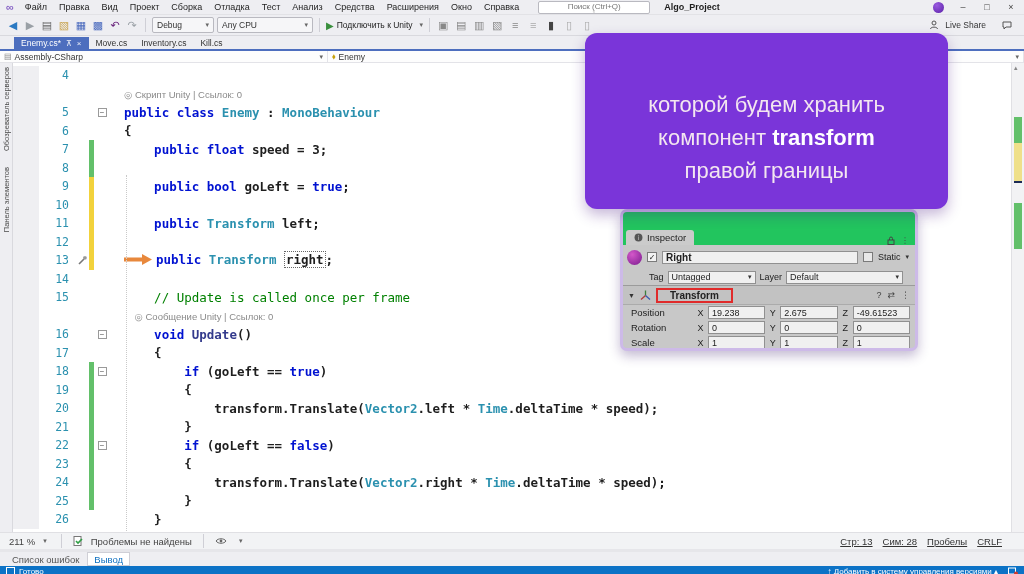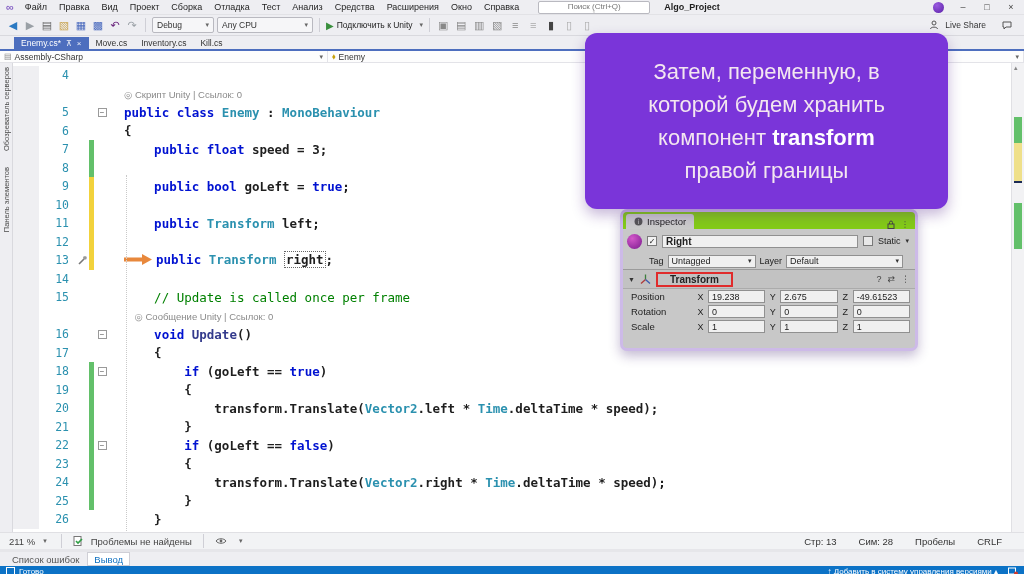--- a/index.html
+++ b/index.html
@@ -70,42 +70,42 @@
   .arrow-ic{display:inline-block;width:30px;vertical-align:middle;margin-right:2px;}
   .indent-guide{position:absolute;left:113px;top:112px;height:414px;border-left:1px dotted #C9C9C9;}
   .vscroll{width:12px;background:#F2F2F4;border-left:1px solid #E0E0E4;position:relative;}
   .vscroll .sb-top{position:absolute;top:1px;left:2px;font-size:7px;color:#888;}
   .sb-mark{position:absolute;left:2px;width:8px;}
 
   
   .editor-status{height:17px;background:#F2F3F5;border-top:1px solid #E0E0E4;display:flex;align-items:center;
                  font-size:9.5px;color:#444;padding:0 6px;box-sizing:border-box;gap:8px;text-align:center;}
   .es-zoom{display:flex;align-items:center;gap:4px;padding:0 3px;}
-  .es-right{margin-left:auto;display:flex;gap:22px;padding-right:16px;color:#333;}
+  .es-right{margin-left:auto;display:flex;gap:10px;padding-right:16px;color:#333;text-decoration:underline;}
   .splitter{height:3px;background:#E6E6EA;}
   .panel-tabs{height:14px;background:#EEEEF2;display:flex;align-items:center;gap:2px;padding-left:6px;font-size:9.5px;color:#555;}
   .panel-tab{padding:0 6px;height:12px;display:flex;align-items:center;}
   .panel-tab.active{background:#fff;border:1px solid #CFCFD6;color:#0E70C0;}
   .statusbar{height:10px;background:var(--status-bar);color:#fff;font-size:8px;display:flex;align-items:center;
              padding:0 6px;box-sizing:border-box;}
   .sb-ready{display:flex;align-items:center;gap:4px;}
   .sb-ico{width:7px;height:6px;border:1px solid #fff;display:inline-block;}
   .sb-right{margin-left:auto;display:flex;align-items:center;gap:10px;}
 
   
   .callout{position:absolute;left:585px;top:33px;width:363px;height:176px;background:var(--accent);border-radius:12px;
            display:flex;align-items:center;justify-content:center;text-align:center;padding:0 16px;box-sizing:border-box;
            box-shadow:0 6px 14px rgba(70,20,130,.30);z-index:30;}
   .callout-text{font-size:22px;line-height:1.5;color:#F3E6F0;font-weight:500;}
   .callout-text b{color:#FFFFFF;font-weight:800;}
 
   .inspector-frame{position:absolute;left:620px;top:209px;width:292px;height:136px;border:3px solid #CDBAE8;border-radius:7px;
                    background:#C8C8C8;box-shadow:0 5px 12px rgba(60,30,110,.30);z-index:20;overflow:hidden;
                    font-size:10px;color:#222;}
-  .insp-header{height:17px;background:#84cc16;display:flex;align-items:flex-end;}
+  .insp-header{height:33px;background:#22c55e;display:flex;align-items:flex-end;}
   .insp-tab{height:15px;background:#CBCBCB;border-radius:3px 3px 0 0;display:flex;align-items:center;gap:4px;padding:0 8px;margin-left:3px;font-size:9.5px;}
   .insp-hdr-icons{margin-left:auto;display:flex;align-items:center;gap:6px;padding-right:6px;color:#444;}
   .insp-name-row{height:22px;display:flex;align-items:center;gap:5px;padding:1px 6px 1px 4px;}
   .sphere{width:15px;height:15px;border-radius:50%;background:radial-gradient(circle at 35% 30%,#D357C9,#7A1B8E);}
   .cb{width:10px;height:10px;background:#F2F2F2;border:1px solid #7A7A7A;font-size:8px;line-height:9px;text-align:center;color:#222;box-sizing:border-box;}
   .insp-field{background:#F0F0F0;border:1px solid #909090;height:13px;display:flex;align-items:center;padding:0 3px;box-sizing:border-box;overflow:hidden;white-space:nowrap;}
   .name-field{flex:1;font-weight:bold;}
   .insp-tagrow{height:16px;display:flex;align-items:center;gap:4px;padding:0 12px 0 26px;font-size:9px;}
   .tag-field{width:88px;justify-content:space-between;font-size:9px;}
   .layer-field{flex:1;justify-content:space-between;font-size:9px;}
@@ -510,21 +510,21 @@
     <div class="sb-right">
       <span>↑ Добавить в систему управления версиями ▴</span>
       <svg width="10" height="9" viewBox="0 0 10 9">
           <rect x="0.5" y="1" width="7" height="6" fill="none" stroke="#fff" stroke-width="1"></rect>
           <circle cx="8" cy="6.5" r="2" fill="#D23B2E"></circle>
         </svg>
     </div>
   </div>
 
   <div class="callout">
-    <div class="callout-text" id="callout-text"><span>Затем, переменную, в</span><br><span>которой будем хранить</span><br><span>компонент </span><b>transform</b><br><span>правой границы</span></div>
+    <div class="callout-text" id="callout-text"><br><span>которой будем хранить</span><br><span>компонент </span><b>transform</b><br><span>правой границы</span></div>
   </div>
 
   <div class="inspector-frame">
     <div class="insp-header">
       <div class="insp-tab">
         <svg width="9" height="9" viewBox="0 0 10 10">
             <circle cx="5" cy="5" r="4.4" fill="#555"></circle>
             <text x="5" y="7.6" font-size="7" fill="#CBCBCB" text-anchor="middle" font-family="DejaVu Sans">i</text>
           </svg>
         <span>Inspector</span>

